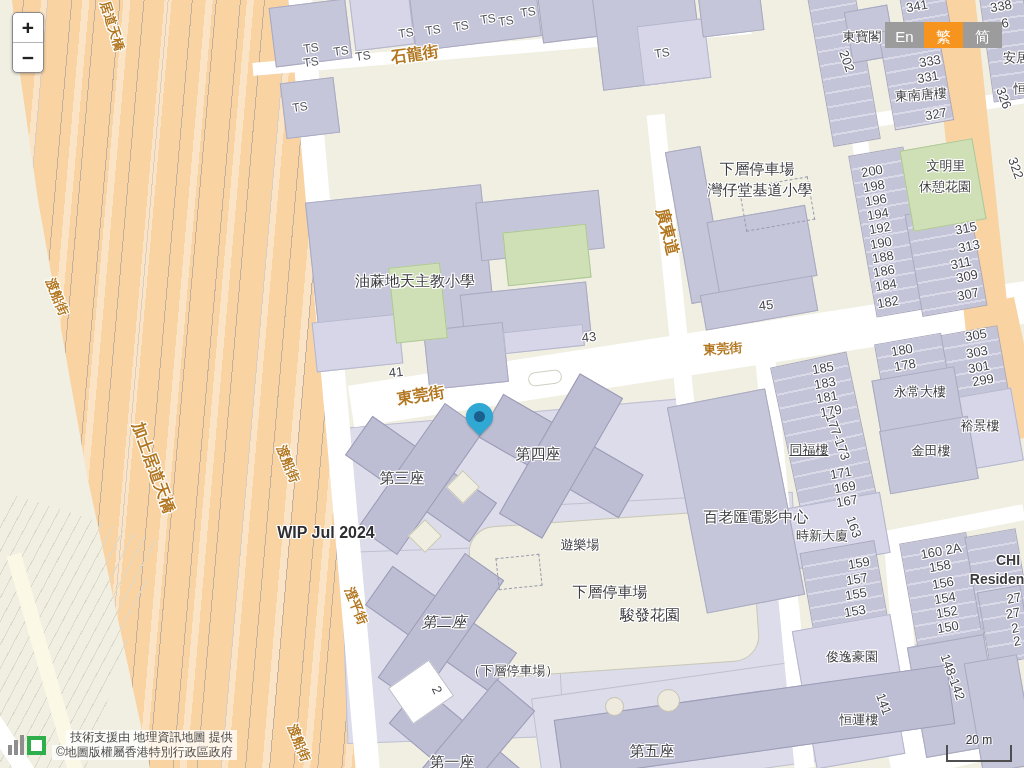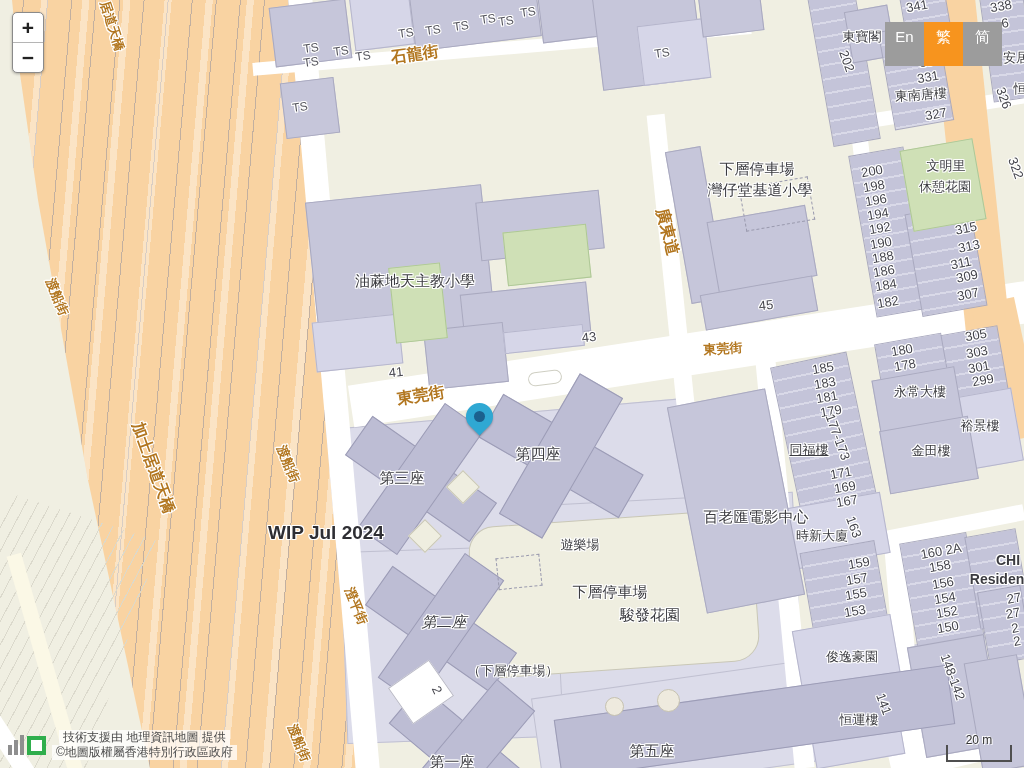--- a/index.html
+++ b/index.html
@@ -36,48 +36,48 @@
   #label-layer{position:absolute;inset:0;z-index:50;pointer-events:none;}
   .lbl{position:absolute;white-space:nowrap;color:#3b3b40;font-size:14px;
     text-shadow:-1px -1px 0 #fff,1px -1px 0 #fff,-1px 1px 0 #fff,1px 1px 0 #fff,0 -1px 0 #fff,0 1px 0 #fff,-1px 0 0 #fff,1px 0 0 #fff;}
   .lbl.street{color:#b2761f;font-weight:bold;font-size:13px;}
   .lbl.lg{font-size:16px;}
   .lbl.poi{font-size:15px;}
   .lbl.sm{font-size:13px;}
   .lbl.en{font-weight:bold;font-size:14px;}
   .lbl.num{font-size:13px;color:#45454d;}
   .lbl.ts{font-size:12px;color:#54545c;}
-  .lbl.wip{font-size:19px;font-weight:bold;color:#2e2e33;}
+  .lbl.wip{font-size:16px;font-weight:bold;color:#2e2e33;}
   
   .pin{position:absolute;left:466px;top:403px;width:27px;height:27px;z-index:60;
     background:#2fa8d3;border-radius:50% 50% 50% 0;transform:rotate(-45deg);
     box-shadow:-1px 1px 2px rgba(0,0,0,0.25);}
   .pin-dot{position:absolute;left:8px;top:8px;width:11px;height:11px;background:#1b608d;border-radius:50%;}
   
   .zoomctl{position:absolute;left:12px;top:12px;width:30px;z-index:100;background:#fff;
     border:1px solid #8a8a8a;border-radius:5px;overflow:hidden;box-shadow:0 1px 3px rgba(0,0,0,0.3);}
   .zoombtn{height:29px;line-height:29px;text-align:center;font-size:21px;font-weight:bold;color:#222;cursor:pointer;}
   .zoombtn:first-child{border-bottom:1px solid #b5b5b5;}
   .langbar{position:absolute;left:885px;top:22px;display:flex;z-index:100;}
-  .lang-btn{width:39px;height:44px;line-height:30px;text-align:center;color:#fff;font-size:15px;
+  .lang-btn{width:39px;height:26px;line-height:30px;text-align:center;color:#fff;font-size:15px;
     background:#9c9c9c;cursor:pointer;}
   .lang-btn.active{background:#f7941e;}
   .scalebar{position:absolute;left:946px;top:734px;width:66px;height:28px;z-index:100;}
   .sb-bar{position:absolute;left:0;right:0;bottom:0;height:15px;
     border-left:2px solid #4f4f4f;border-right:2px solid #4f4f4f;border-bottom:2px solid #4f4f4f;}
   .sb-label{position:absolute;left:0;right:0;top:-1px;text-align:center;font-size:12px;color:#333;
     text-shadow:0 0 2px #fff,1px 1px 0 #fff,-1px -1px 0 #fff;}
   .attr{position:absolute;left:8px;top:726px;z-index:100;display:flex;align-items:flex-start;}
   .geo-logo{position:relative;width:38px;height:32px;margin-right:6px;}
   .geo-logo .bar{position:absolute;bottom:3px;background:#8f8f8f;width:4px;}
   .geo-logo .b1{left:0;height:10px;}
   .geo-logo .b2{left:6px;height:15px;}
   .geo-logo .b3{left:12px;height:20px;}
   .geo-logo .sq{position:absolute;right:0;bottom:3px;width:11px;height:11px;border:4px solid #2fae4c;background:#fff;}
-  .attr-lines{display:flex;flex-direction:column;align-items:center;margin-top:4px;}
+  .attr-lines{display:flex;flex-direction:column;align-items:flex-end;margin-top:4px;}
   .attr-chip{background:rgba(255,255,255,0.75);color:#4a4a4a;font-size:12px;line-height:15px;
     padding:0 4px;white-space:nowrap;}
 </style>
 </head>
 <body>
 
 <div id="viewport">
 
   <div id="flyover">
     <div class="lanes1"></div>

